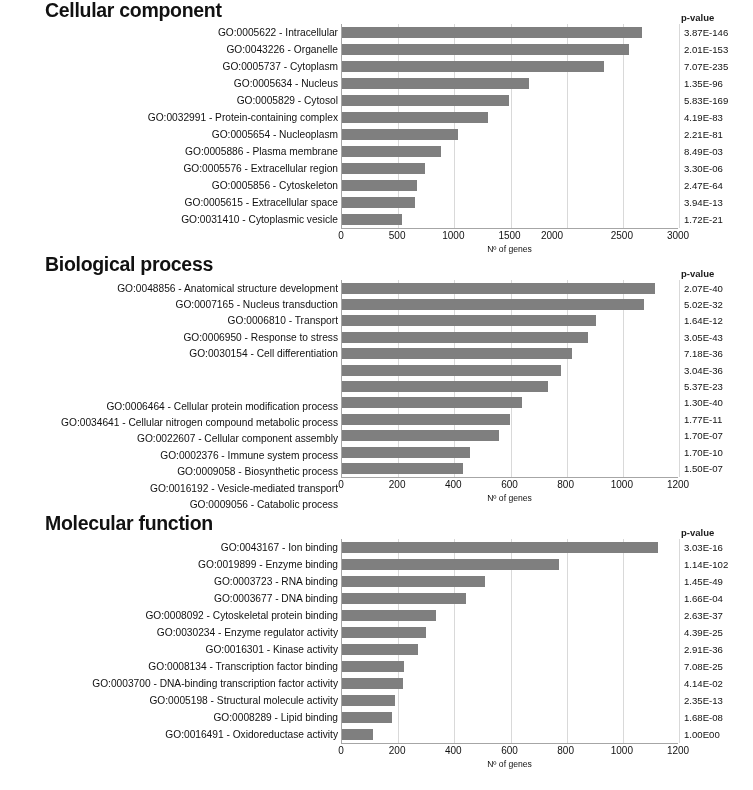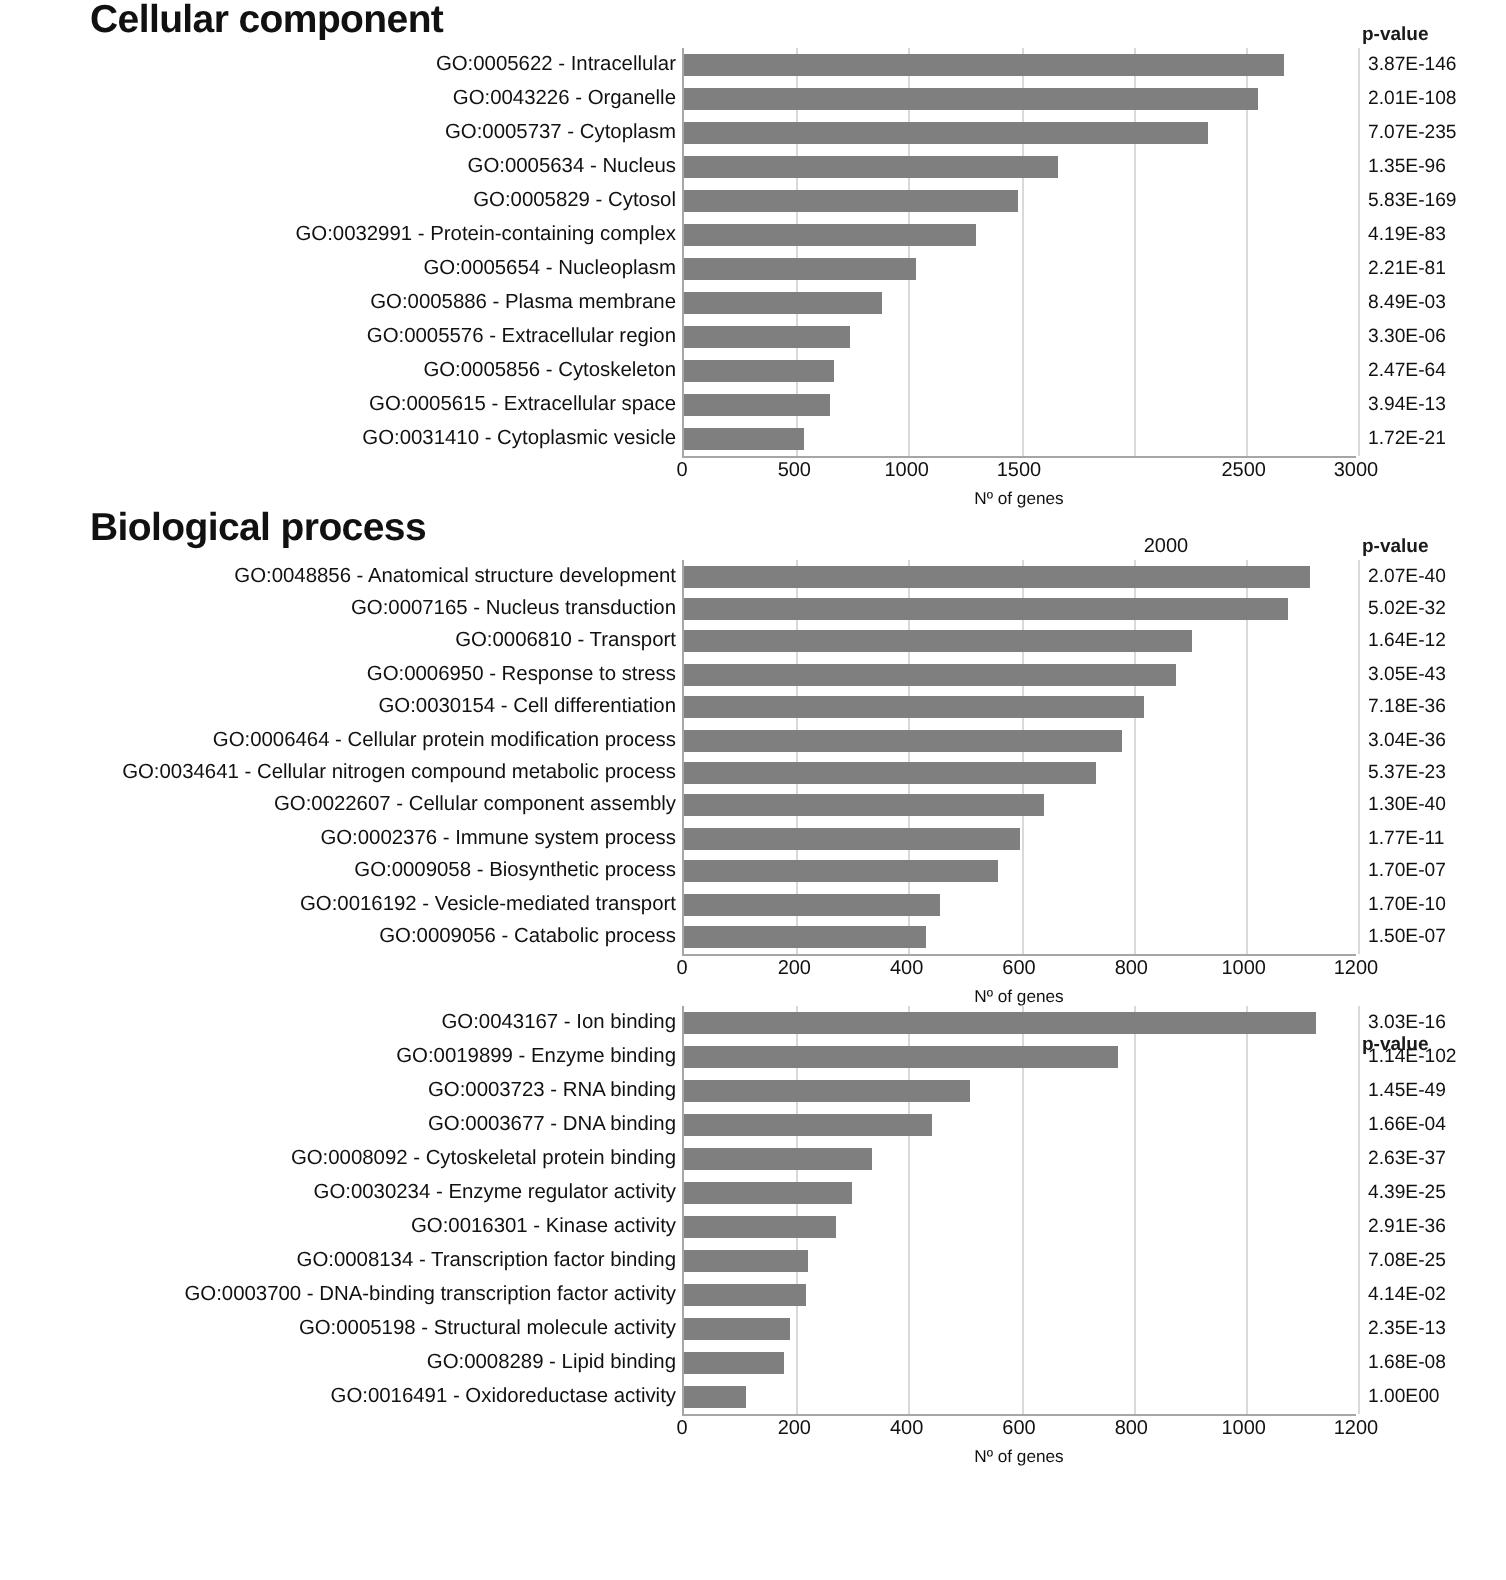--- a/index.html
+++ b/index.html
@@ -228,29 +228,29 @@
                   <div class="bar" title="GO:0031410 - Cytoplasmic vesicle: 535" style="width: 60.0983px; background: rgb(127, 127, 127);"></div>
                 </div>
               </div>
             </div>
             <div class="axis-line"></div>
             <div class="ticks">
               <div class="tick-label" style="left: 0px;">0</div>
               <div class="tick-label" style="left: 56.1667px;">500</div>
               <div class="tick-label" style="left: 112.333px;">1000</div>
               <div class="tick-label" style="left: 168.5px;">1500</div>
-              <div class="tick-label" style="left: 242px; margin-top: 38px;">2000</div>
+              <div class="tick-label" style="left: 211px;">2000</div>
               <div class="tick-label" style="left: 280.833px;">2500</div>
               <div class="tick-label" style="left: 337px;">3000</div>
             </div>
             <div class="axis-title">Nº of genes</div>
           </div>
           <div class="pvalues-col">
             <div class="pval" style="height: 17px;">3.87E-146</div>
-            <div class="pval" style="height: 17px;">2.01E-108</div>
+            <div class="pval" style="height: 17px;">2.01E-153</div>
             <div class="pval" style="height: 17px;">7.07E-235</div>
             <div class="pval" style="height: 17px;">1.35E-96</div>
             <div class="pval" style="height: 17px;">5.83E-169</div>
             <div class="pval" style="height: 17px;">4.19E-83</div>
             <div class="pval" style="height: 17px;">2.21E-81</div>
             <div class="pval" style="height: 17px;">8.49E-03</div>
             <div class="pval" style="height: 17px;">3.30E-06</div>
             <div class="pval" style="height: 17px;">2.47E-64</div>
             <div class="pval" style="height: 17px;">3.94E-13</div>
             <div class="pval" style="height: 17px;">1.72E-21</div>
@@ -260,21 +260,21 @@
       <div class="panel">
         <div class="panel-title" style="height: 26px;">Biological process</div>
         <div class="pvalue-header" style="top: 14px;">p-value</div>
         <div class="plot-row">
           <div class="labels-col">
             <div class="cat-label" style="height: 16.4px;">GO:0048856 - Anatomical structure development</div>
             <div class="cat-label" style="height: 16.4px;">GO:0007165 - Nucleus transduction</div>
             <div class="cat-label" style="height: 16.4px;">GO:0006810 - Transport</div>
             <div class="cat-label" style="height: 16.4px;">GO:0006950 - Response to stress</div>
             <div class="cat-label" style="height: 16.4px;">GO:0030154 - Cell differentiation</div>
-            <div class="cat-label" style="height: 16.4px;">GO:0006464 - Cellular protein modification process</div>
+            <div class="cat-label" style="height: 16.4px; margin-top: 36px;">GO:0006464 - Cellular protein modification process</div>
             <div class="cat-label" style="height: 16.4px;">GO:0034641 - Cellular nitrogen compound metabolic process</div>
             <div class="cat-label" style="height: 16.4px;">GO:0022607 - Cellular component assembly</div>
             <div class="cat-label" style="height: 16.4px;">GO:0002376 - Immune system process</div>
             <div class="cat-label" style="height: 16.4px;">GO:0009058 - Biosynthetic process</div>
             <div class="cat-label" style="height: 16.4px;">GO:0016192 - Vesicle-mediated transport</div>
             <div class="cat-label" style="height: 16.4px;">GO:0009056 - Catabolic process</div>
           </div>
           <div class="plot-col">
             <div class="plot-area" style="height: 196.8px;">
               <div class="gridlines">
@@ -346,20 +346,21 @@
             <div class="pval" style="height: 16.4px;">5.37E-23</div>
             <div class="pval" style="height: 16.4px;">1.30E-40</div>
             <div class="pval" style="height: 16.4px;">1.77E-11</div>
             <div class="pval" style="height: 16.4px;">1.70E-07</div>
             <div class="pval" style="height: 16.4px;">1.70E-10</div>
             <div class="pval" style="height: 16.4px;">1.50E-07</div>
           </div>
         </div>
       </div>
       <div class="panel">
+        <div class="panel-title" style="height: 26px;">Molecular function</div>
         <div class="pvalue-header" style="top: 14px;">p-value</div>
         <div class="plot-row">
           <div class="labels-col">
             <div class="cat-label" style="height: 17px;">GO:0043167 - Ion binding</div>
             <div class="cat-label" style="height: 17px;">GO:0019899 - Enzyme binding</div>
             <div class="cat-label" style="height: 17px;">GO:0003723 - RNA binding</div>
             <div class="cat-label" style="height: 17px;">GO:0003677 - DNA binding</div>
             <div class="cat-label" style="height: 17px;">GO:0008092 - Cytoskeletal protein binding</div>
             <div class="cat-label" style="height: 17px;">GO:0030234 - Enzyme regulator activity</div>
             <div class="cat-label" style="height: 17px;">GO:0016301 - Kinase activity</div>

